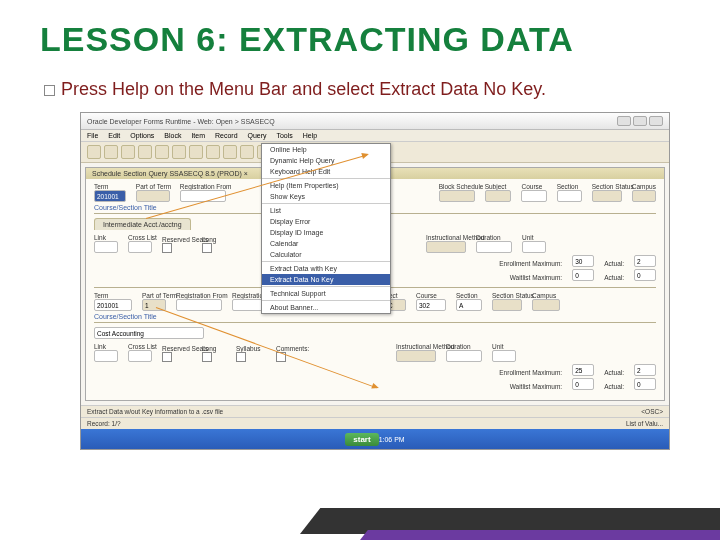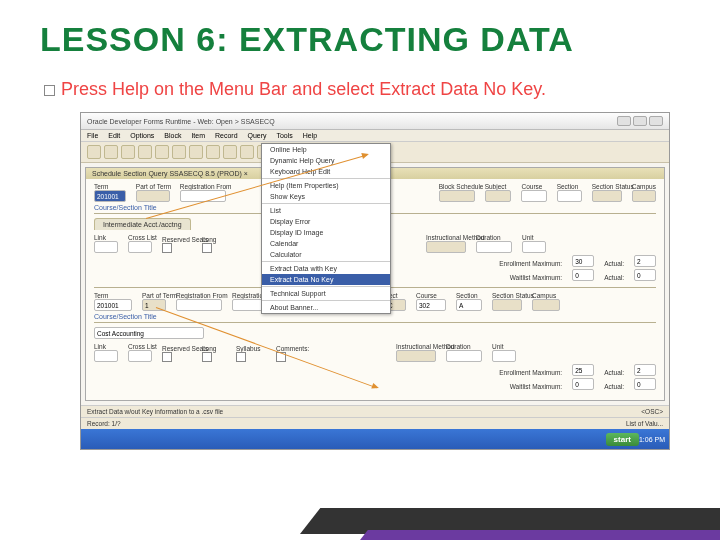--- a/index.html
+++ b/index.html
@@ -1,19 +1,19 @@
 <!DOCTYPE html>
 <html><head>
 <meta charset="utf-8">
 <style>
   * { box-sizing: border-box; margin: 0; padding: 0; }
   body { width: 720px; height: 540px; background: #fff; font-family: Arial, sans-serif; position: relative; overflow: hidden; }
   .slide { padding: 20px 40px; }
   .title { font-size: 34px; font-weight: 900; color: #15803d; letter-spacing: 1px; margin-bottom: 18px; }
-  .bullet { font-size: 18px; color: #ef4444; line-height: 1.4; margin-left: 4px; margin-bottom: 10px; }
+  .bullet { font-size: 18px; color: #7f1d1d; line-height: 1.4; margin-left: 4px; margin-bottom: 10px; }
   .bullet .box { display: inline-block; width: 11px; height: 11px; border: 1px solid #888; margin-right: 6px; vertical-align: -1px; }
   .shot-wrap { margin: 8px 20px 0 40px; position: relative; }
   .shot { width: 590px; border: 1px solid #999; background: #f6f4ef; font-size: 7px; color: #333; position: relative; }
   .win-title { background: linear-gradient(#fdfdfd,#e6e6e6); padding: 3px 6px; border-bottom: 1px solid #bbb; color: #444; display: flex; justify-content: space-between; align-items: center; }
   .win-ctrl { display: flex; gap: 2px; }
   .win-ctrl span { display: inline-block; width: 14px; height: 10px; background: #e1e1e1; border: 1px solid #aaa; border-radius: 2px; }
   .menubar { padding: 2px 6px; background: #f0ece0; border-bottom: 1px solid #ccc; color: #000; }
   .menubar span { margin-right: 8px; }
   .toolbar { padding: 3px 6px; background: #efe9d8; border-bottom: 1px solid #c8c0a8; display: flex; gap: 3px; }
   .tbtn { width: 14px; height: 14px; background: #e8e0c8; border: 1px solid #c0b890; border-radius: 2px; }
@@ -24,21 +24,21 @@
   .fld { display: flex; flex-direction: column; }
   .lbl { font-size: 6.5px; color: #333; white-space: nowrap; }
   .inp { height: 12px; background: #fff; border: 1px solid #bbb; border-radius: 2px; font-size: 6.5px; padding: 0 2px; display: flex; align-items: center; color: #000; }
   .inp.sel { background: #3a5ea8; color: #fff; }
   .inp-k { background: #e8e0c8; }
   .check { width: 10px; height: 10px; border: 1px solid #888; background: #fff; }
   .sec-title { color: #3a5ea8; font-size: 7px; margin: 2px 0; }
   .sec-line { border-top: 1px solid #b8b090; margin-bottom: 4px; }
   .tab { display: inline-block; padding: 2px 8px; background: #e8e4d0; border: 1px solid #c0b890; border-bottom: none; border-radius: 3px 3px 0 0; font-size: 7px; }
   .status { background: #efe9d8; border-top: 1px solid #ccc; padding: 2px 6px; font-size: 6.5px; display: flex; justify-content: space-between; }
-  .taskbar { background: linear-gradient(#3a76d6,#2a5cb8); height: 20px; display: flex; align-items: center; padding: 0 4px; justify-content: flex-end; }
+  .taskbar { background: linear-gradient(#3a76d6,#2a5cb8); height: 20px; display: flex; align-items: center; padding: 0 4px; justify-content: center; }
   .start { background: linear-gradient(#5cb85c,#3a8a3a); color: #fff; padding: 2px 8px; border-radius: 3px; font-size: 8px; font-weight: bold; }
   .tray { color: #fff; font-size: 7px; }
   .dropdown { position: absolute; top: 30px; left: 180px; width: 130px; background: #fff; border: 1px solid #888; box-shadow: 1px 1px 3px rgba(0,0,0,.3); z-index: 10; }
   .dropdown div { padding: 2px 8px; font-size: 7px; color: #333; }
   .dropdown .hl { background: #3a5ea8; color: #fff; }
   .dropdown .sep { border-top: 1px solid #ccc; margin: 1px 0; padding: 0; height: 0; }
   .arrow1 { position: absolute; top: 106px; left: 66px; width: 230px; height: 1px; background: #e09030; transform: rotate(-16deg); transform-origin: left; z-index: 20; }
   .arrow1::after { content: ''; position: absolute; right: -2px; top: -3px; border-left: 7px solid #e09030; border-top: 3px solid transparent; border-bottom: 3px solid transparent; }
   .arrow2 { position: absolute; top: 195px; left: 76px; width: 235px; height: 1px; background: #e09030; transform: rotate(20deg); transform-origin: left; z-index: 20; }
   .arrow2::after { content: ''; position: absolute; right: -2px; top: -3px; border-left: 7px solid #e09030; border-top: 3px solid transparent; border-bottom: 3px solid transparent; }

